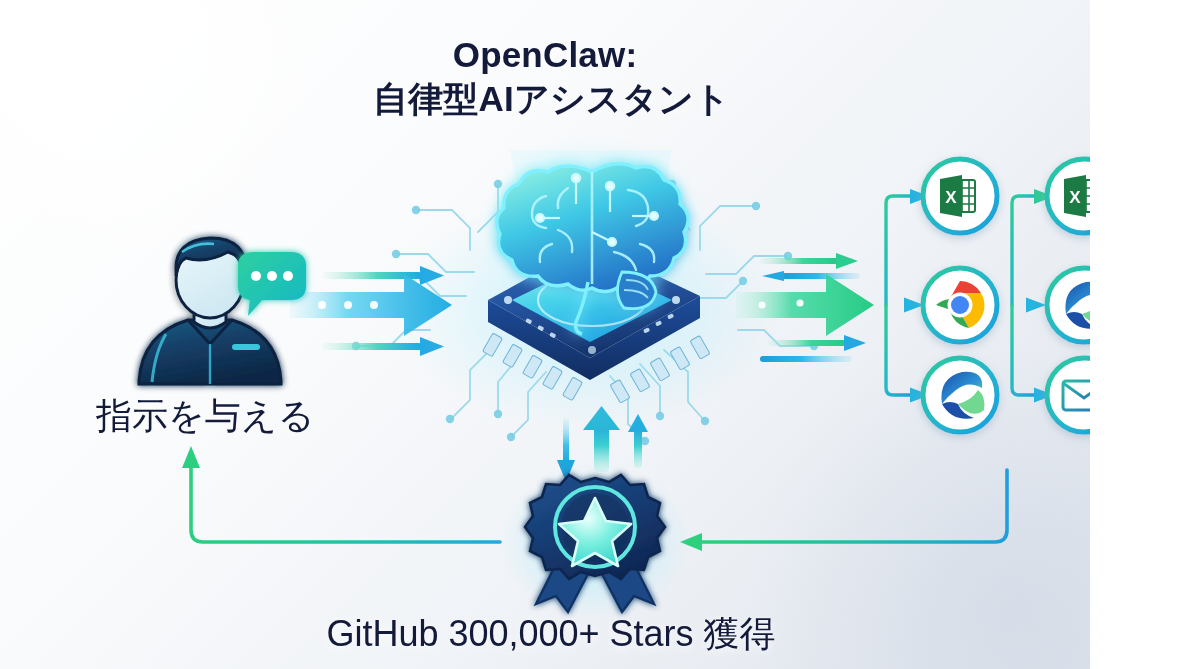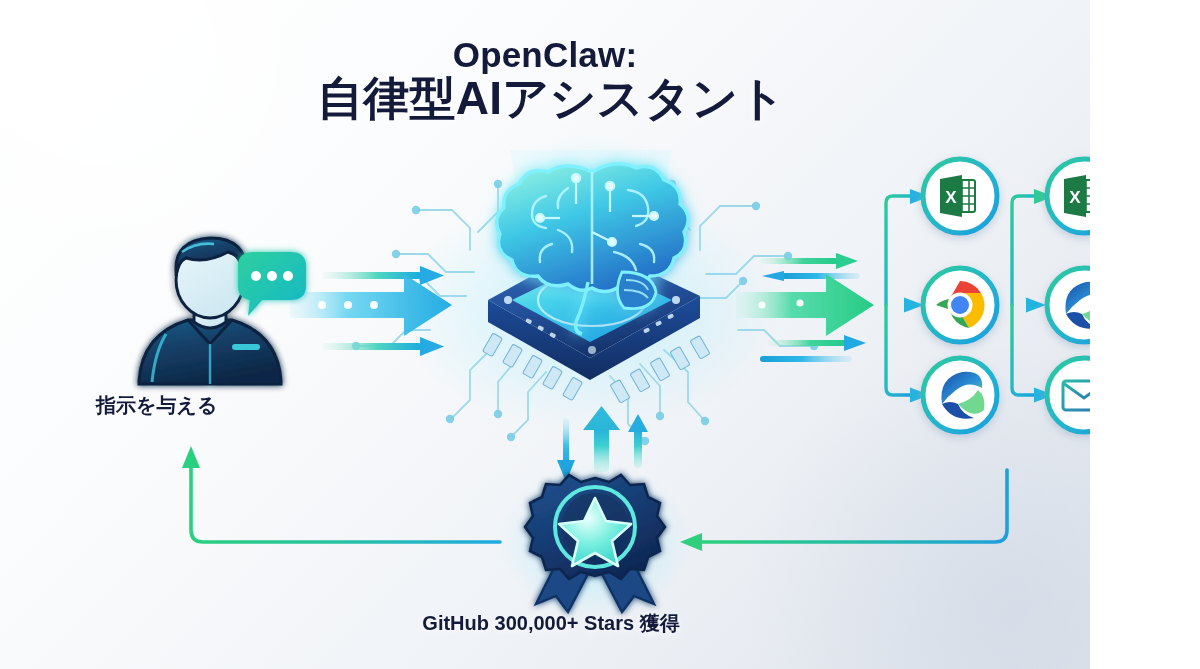--- a/index.html
+++ b/index.html
@@ -33,28 +33,28 @@
     position: absolute;
     left: 0; right: 0;
     top: 34px;
     text-align: center;
     color: #131a3a;
     font-weight: bold;
     letter-spacing: .2px;
     text-shadow: 0 2px 10px rgba(255,255,255,0.9);
   }
   .title-line1 { font-size: 35px; line-height: 42px; }
-  .title-line2 { font-size: 46px; line-height: 45px; padding-left: 13px; }
+  .title-line2 { font-size: 35px; line-height: 45px; padding-left: 13px; }
 
   
   .caption {
     position: absolute;
     color: #131a3a;
-    font-weight: bold;
-    font-size: 20px;
+    font-weight: normal;
+    font-size: 36px;
     white-space: nowrap;
     text-shadow: 0 2px 10px rgba(255,255,255,0.9);
   }
   #caption-user  { left: 96px;  top: 392px; }
   #caption-pc    { left: 888px; top: 431px; }
   #caption-stars { left: 12px; right: 0; top: 610px; text-align: center; }
 
   
   .layer { position: absolute; left: 0; top: 0; }
 </style>

